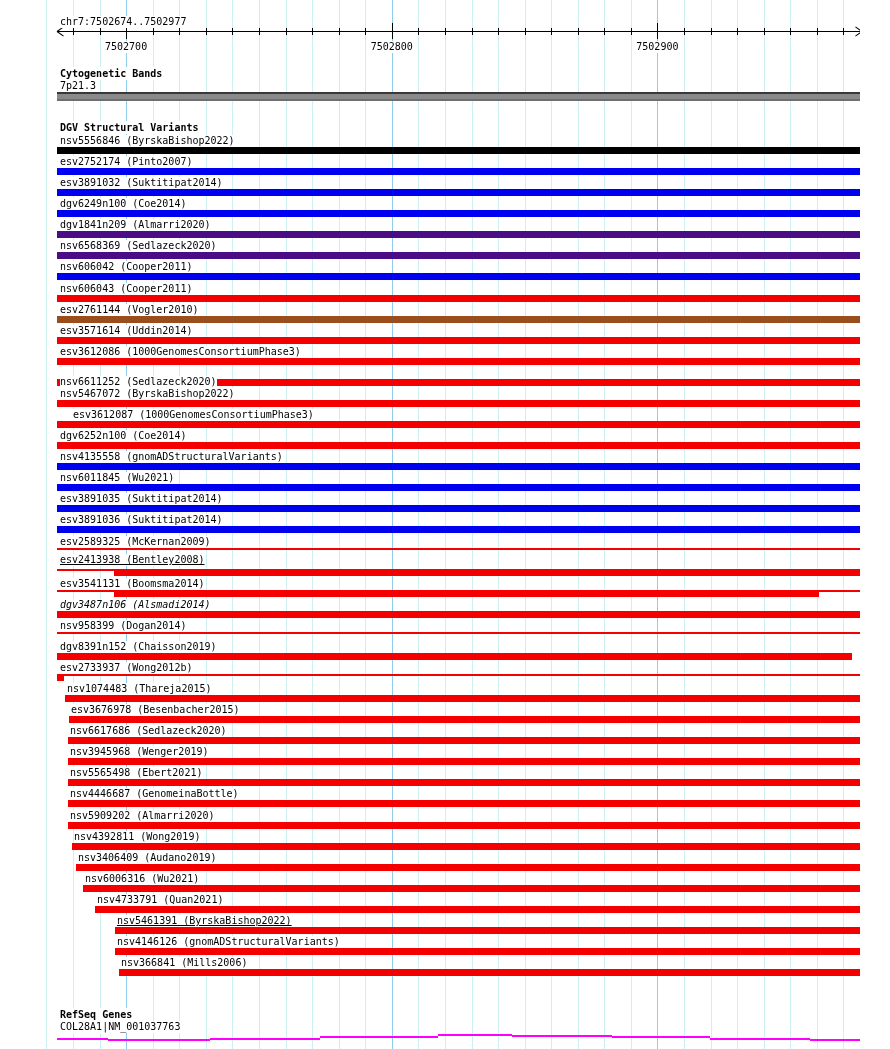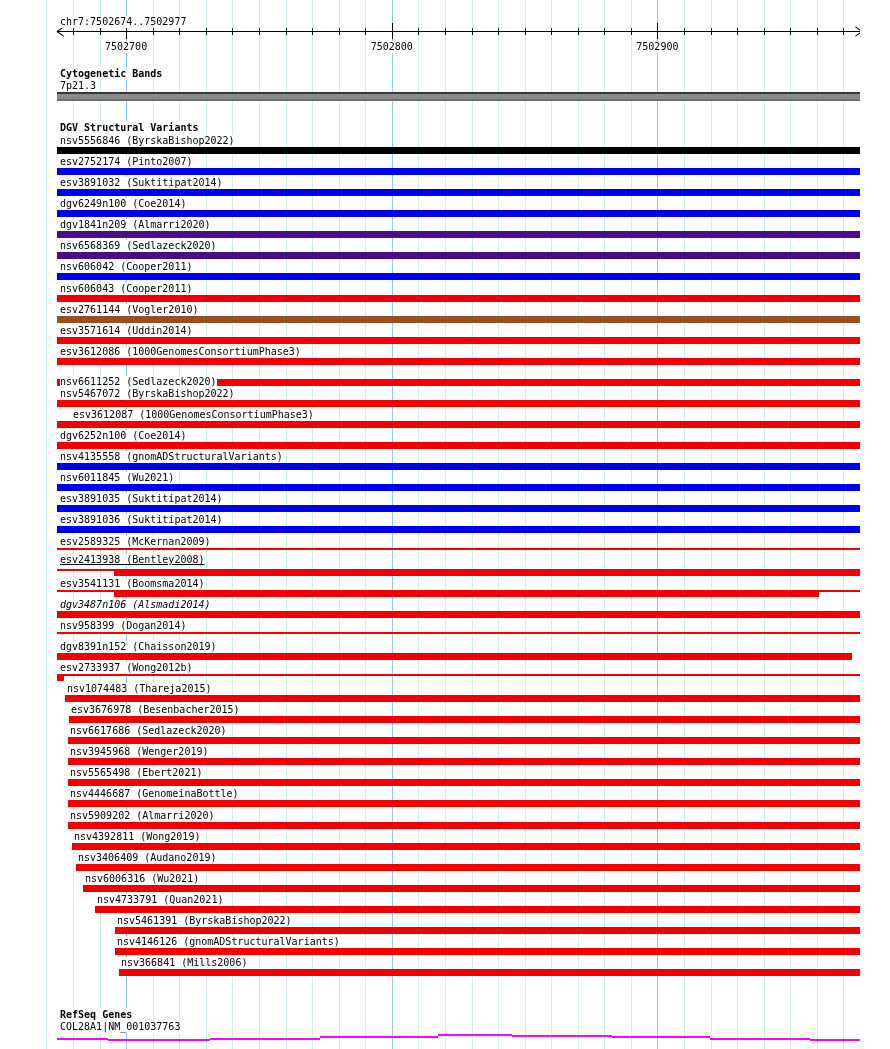--- a/index.html
+++ b/index.html
@@ -180,21 +180,21 @@
         <div class="txt" style="left: 70px; top: 810px;">nsv5909202 (Almarri2020)</div>
         <div class="vbar" style="left: 68px; top: 822px; width: 795px; height: 7px; background: rgb(244, 0, 0);"></div>
         <div class="txt" style="left: 74px; top: 831px;">nsv4392811 (Wong2019)</div>
         <div class="vbar" style="left: 72px; top: 843px; width: 791px; height: 7px; background: rgb(244, 0, 0);"></div>
         <div class="txt" style="left: 78px; top: 852px;">nsv3406409 (Audano2019)</div>
         <div class="vbar" style="left: 76px; top: 864px; width: 787px; height: 7px; background: rgb(244, 0, 0);"></div>
         <div class="txt" style="left: 85px; top: 873px;">nsv6006316 (Wu2021)</div>
         <div class="vbar" style="left: 83px; top: 885px; width: 780px; height: 7px; background: rgb(244, 0, 0);"></div>
         <div class="txt" style="left: 97px; top: 894px;">nsv4733791 (Quan2021)</div>
         <div class="vbar" style="left: 95px; top: 906px; width: 768px; height: 7px; background: rgb(244, 0, 0);"></div>
-        <div class="txt" style="left: 117px; top: 915px;">nsv5461391 (ByrskaBishop2022)</div>
+        <div class="txt" style="left: 117px; top: 915px; text-decoration: underline;">nsv5461391 (ByrskaBishop2022)</div>
         <div class="vbar" style="left: 115px; top: 927px; width: 748px; height: 7px; background: rgb(244, 0, 0);"></div>
         <div class="txt" style="left: 117px; top: 936px;">nsv4146126 (gnomADStructuralVariants)</div>
         <div class="vbar" style="left: 115px; top: 948px; width: 748px; height: 7px; background: rgb(244, 0, 0);"></div>
         <div class="txt" style="left: 121px; top: 957px;">nsv366841 (Mills2006)</div>
         <div class="vbar" style="left: 119px; top: 969px; width: 744px; height: 7px; background: rgb(244, 0, 0);"></div>
       </div>
   </div>
 
   <div>
     <div class="track-title" style="left:60px;top:1008px;">RefSeq Genes</div>

